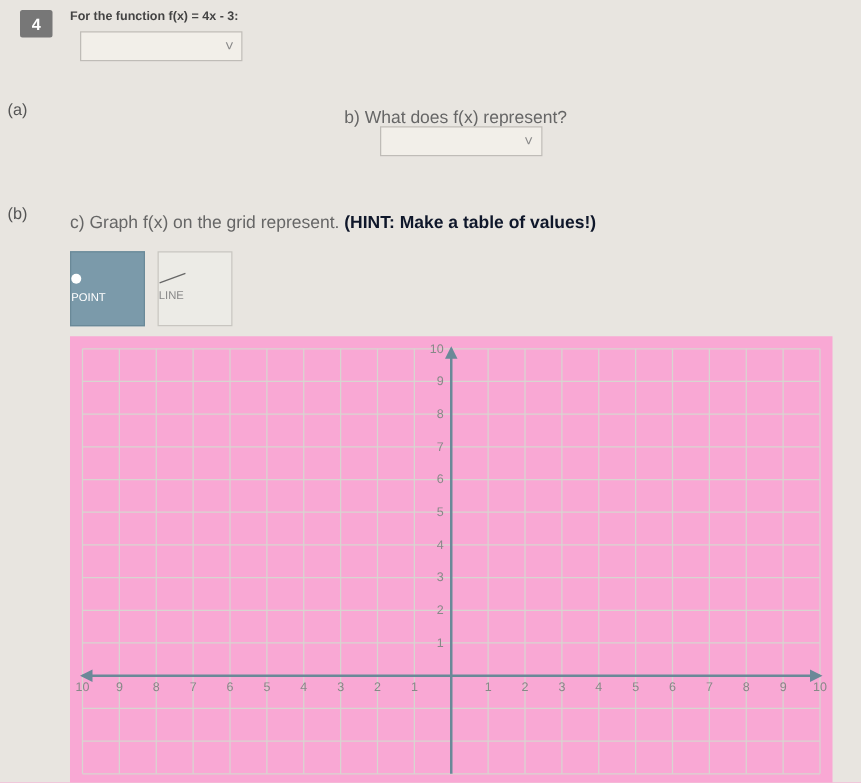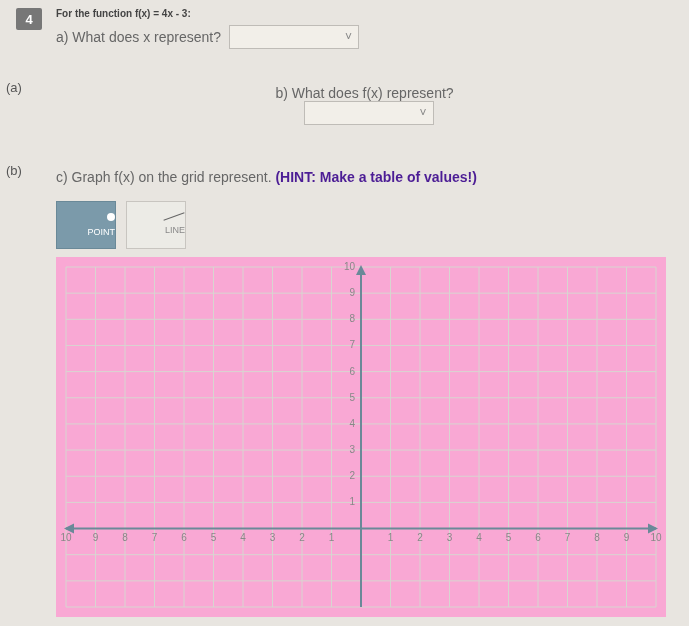--- a/index.html
+++ b/index.html
@@ -48,31 +48,31 @@
     font-size: 12px;
     color: #888;
     cursor: pointer;
   }
   .part-c {
     margin-top: 44px;
     margin-left: 40px;
     font-size: 14px;
     color: #666;
   }
-  .part-c .hint { font-weight: bold; color: #4c1d95; }
+  .part-c .hint { font-weight: bold; color: #0f172a; }
   .tools {
     margin: 16px 0 0 40px;
     display: flex;
     gap: 10px;
   }
   .tool {
-    width: 60px; height: 48px;
+    width: 60px; height: 60px;
     border: 1px solid #c8c5c0;
     display: flex; flex-direction: column;
-    align-items: flex-end; justify-content: center;
+    align-items: flex-start; justify-content: center;
     font-size: 9px;
     color: #888;
     cursor: pointer;
     background: #ecebe6;
   }
   .tool.active {
     background: #7b9aaa;
     color: #fff;
     border-color: #6a8998;
   }
@@ -100,21 +100,20 @@
   .arrow { fill: #6a8998; }
 </style>
 </head>
 <body>
 
 <div class="row">
   <div class="qnum">4</div>
   <div>
     <div class="qtitle">For the function f(x) = 4x - 3:</div>
     <div style="margin-top:6px; display:flex; align-items:center;">
-      <span class="subq">a) What does x represent?</span>
       <span class="dropdown">
         <span></span>
         <span>˅</span>
       </span>
     </div>
   </div>
 </div>
 
 <div class="sidelabel label-a">(a)</div>
 

